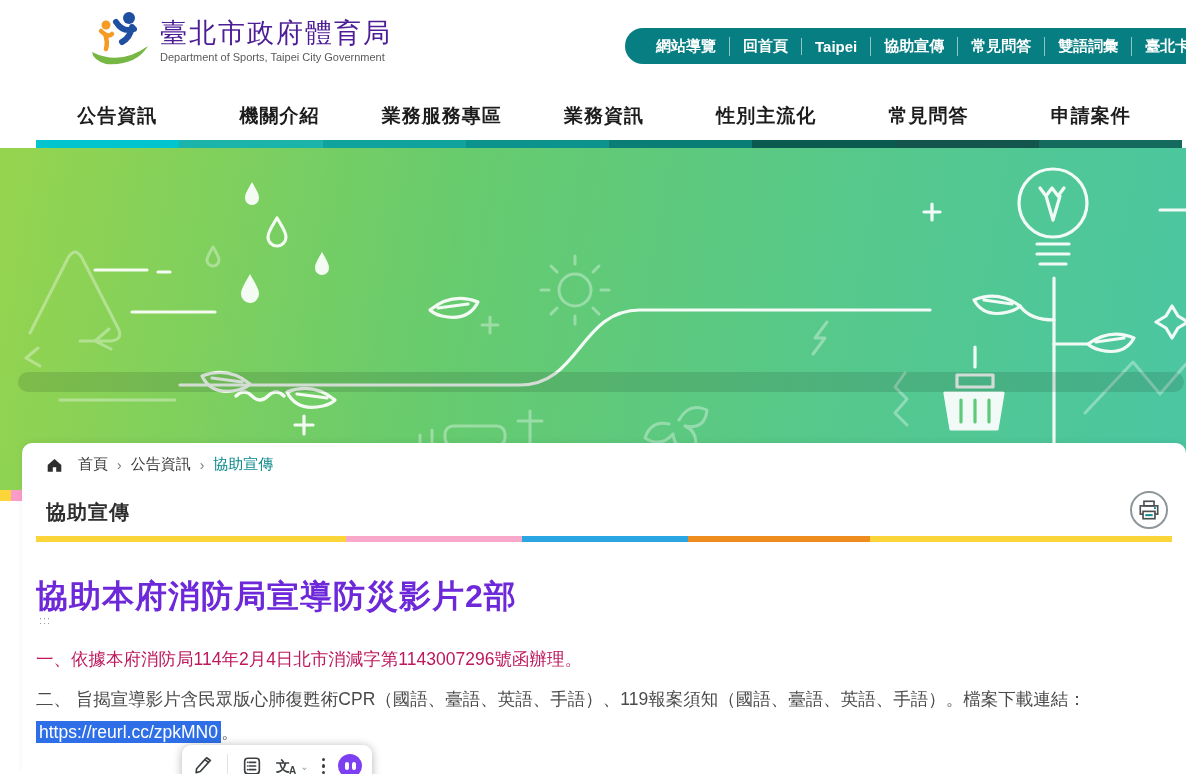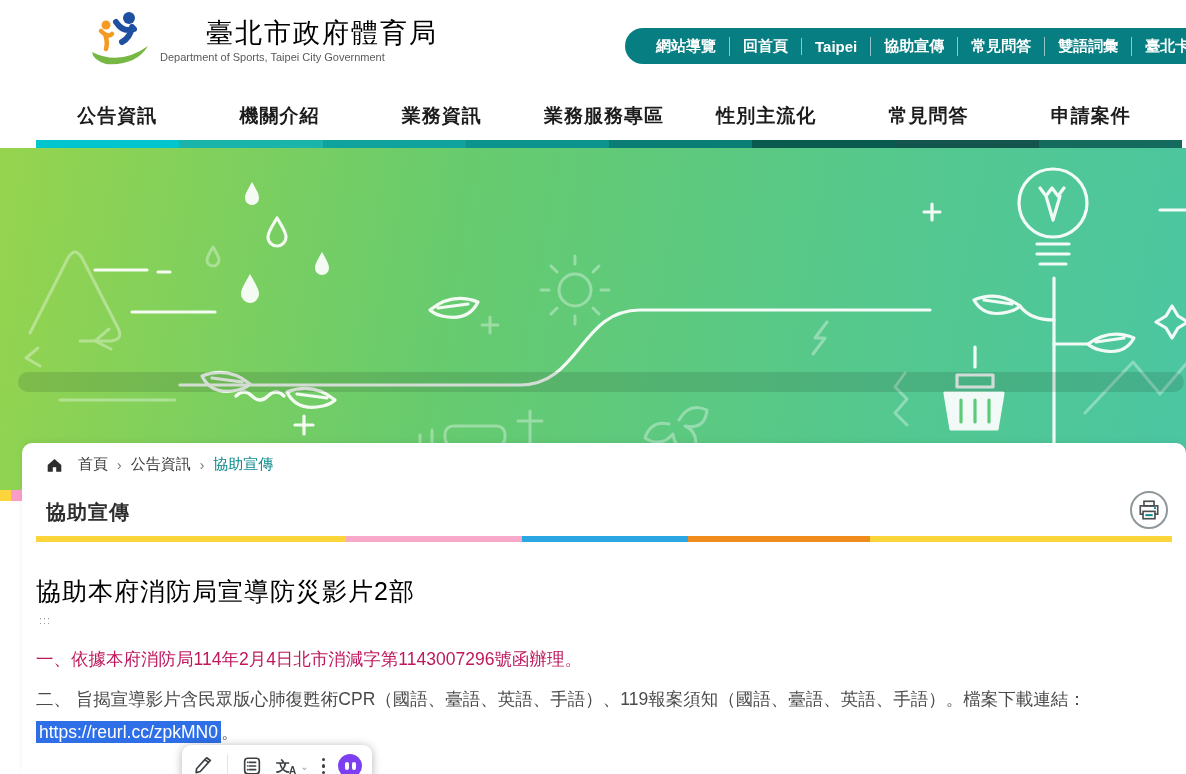--- a/index.html
+++ b/index.html
@@ -3,21 +3,21 @@
 <meta charset="utf-8">
 <style>
   * { margin:0; padding:0; box-sizing:border-box; }
   html,body { width:1186px; height:774px; overflow:hidden; }
   body { font-family:"Liberation Sans","DejaVu Sans",sans-serif; background:#fff; position:relative; }
 
   
   .header { position:absolute; left:0; top:0; width:1186px; height:90px; background:#fff; }
   .logo { position:absolute; left:88px; top:8px; display:flex; align-items:center; gap:8px; }
   .logo-mark { width:64px; height:62px; }
-  .logo-text .t { font-size:27px; color:#000000; letter-spacing:2px; font-weight:500;margin-left:46px; }
+  .logo-text .t { font-size:27px; color:#4c1d95; letter-spacing:2px; font-weight:500; }
   .logo-text .s { font-size:11px; color:#5a5a5a; margin-top:0; }
   .quickbar { position:absolute; left:625px; top:28px; right:0; height:36px; background:#077e82;
               border-radius:18px 0 0 18px; display:flex; align-items:center; padding:0 6px 0 18px; overflow:hidden; }
   .ql-item { color:#fff; font-size:15px; text-decoration:none; padding:0 13px; white-space:nowrap; cursor:pointer; }
   .ql-item + .ql-item { border-left:1px solid rgba(255,255,255,.55); }
 
   
   .main-nav { position:absolute; left:36px; top:92px; width:1136px; height:48px; display:flex; }
   .nav-item { flex:1; display:flex; align-items:center; justify-content:center; font-size:19px; font-weight:bold;
               color:#1c1c1c; letter-spacing:1px; text-decoration:none; cursor:pointer; }
@@ -37,21 +37,21 @@
           border-radius:10px 10px 0 0; box-shadow:0 -2px 6px rgba(0,0,0,.05); }
   .breadcrumb { position:absolute; left:24px; top:12px; display:flex; align-items:center; gap:15px; font-size:15px; color:#3a3a3a; }
   .bc-item { color:#3a3a3a; text-decoration:none; cursor:pointer; }
   .bc-item.active { color:#0e8a8c; }
   .bc-sep { color:#777; font-size:14px; }
   .section-title { position:absolute; left:24px; top:56px; font-size:20px; font-weight:bold; color:#2e2e2e; letter-spacing:1px; }
   .print-btn { position:absolute; right:18px; top:48px; width:38px; height:38px; border-radius:50%;
                border:2px solid #8f979b; background:#fff; display:flex; align-items:center; justify-content:center; cursor:pointer; }
   .title-underline { position:absolute; left:14px; top:93px; width:1136px; height:6px; display:flex; }
   .tu-seg { height:100%; }
-  .article-title { position:absolute; left:14px; top:132px; font-size:25px; font-weight:normal; color:#000000; letter-spacing:1px; }
+  .article-title { position:absolute; left:14px; top:132px; font-size:32px; font-weight:bold; color:#6d28d9; letter-spacing:1px; }
   .marker { position:absolute; left:17px; top:171px; font-size:11px; color:#9a9a9a; letter-spacing:1px; }
   .p1 { position:absolute; left:14px; top:204px; font-size:17.5px; color:#be185d; }
   .p2 { position:absolute; left:14px; top:240px; width:1124px; font-size:17.5px; color:#4a4a4a; line-height:33px; }
   .sel-link { background:#2e6fe8; color:#fff; padding:1px 3px; cursor:pointer; }
 
   
   .float-toolbar { position:absolute; left:182px; top:745px; height:42px; background:#fff; border-radius:9px;
                    box-shadow:0 1px 10px rgba(0,0,0,.3); display:flex; align-items:center; padding:0 10px; gap:13px; z-index:9; }
   .tb-divider { width:1px; height:24px; background:#e3e3e3; }
   .tb-btn { display:flex; align-items:center; justify-content:center; cursor:pointer; position:relative; }
@@ -88,22 +88,22 @@
       <a class="ql-item">協助宣傳</a>
       <a class="ql-item">常見問答</a>
       <a class="ql-item">雙語詞彙</a>
       <a class="ql-item">臺北卡</a>
     </div>
 </div>
 
 <nav class="main-nav" id="main-nav">
     <a class="nav-item">公告資訊</a>
     <a class="nav-item">機關介紹</a>
+    <a class="nav-item">業務服務專區</a>
     <a class="nav-item">業務資訊</a>
-    <a class="nav-item">業務服務專區</a>
     <a class="nav-item">性別主流化</a>
     <a class="nav-item">常見問答</a>
     <a class="nav-item">申請案件</a>
   </nav>
 <div class="nav-underline" id="nav-underline">
     <span class="nav-underline-seg" style="background: rgb(0, 197, 206);"></span>
     <span class="nav-underline-seg" style="background: rgb(26, 180, 171);"></span>
     <span class="nav-underline-seg" style="background: rgb(16, 162, 157);"></span>
     <span class="nav-underline-seg" style="background: rgb(13, 147, 142);"></span>
     <span class="nav-underline-seg" style="background: rgb(10, 125, 117);"></span>

